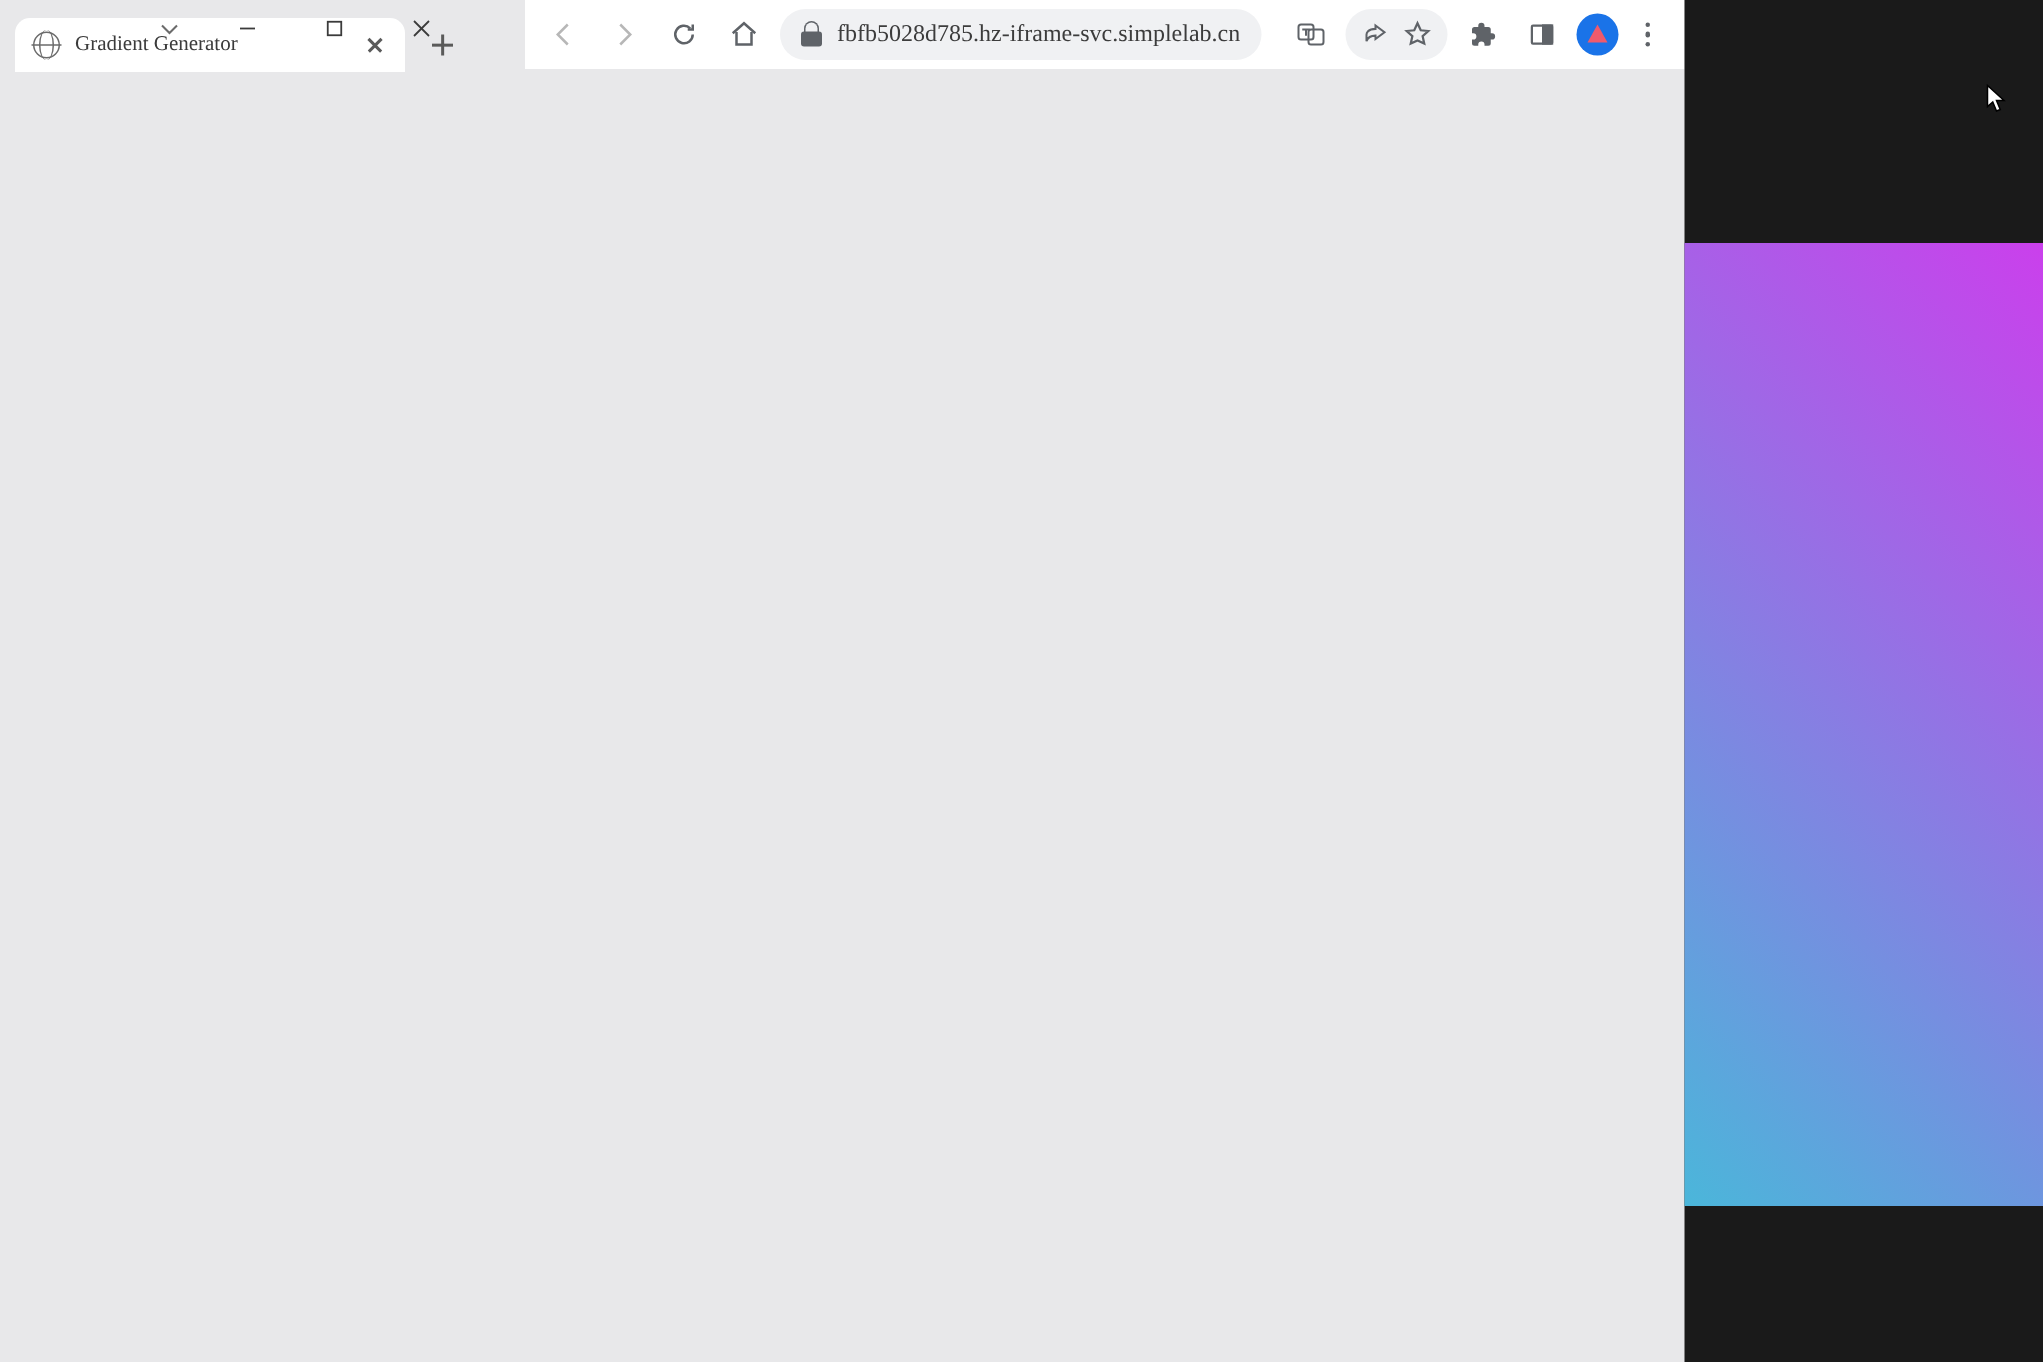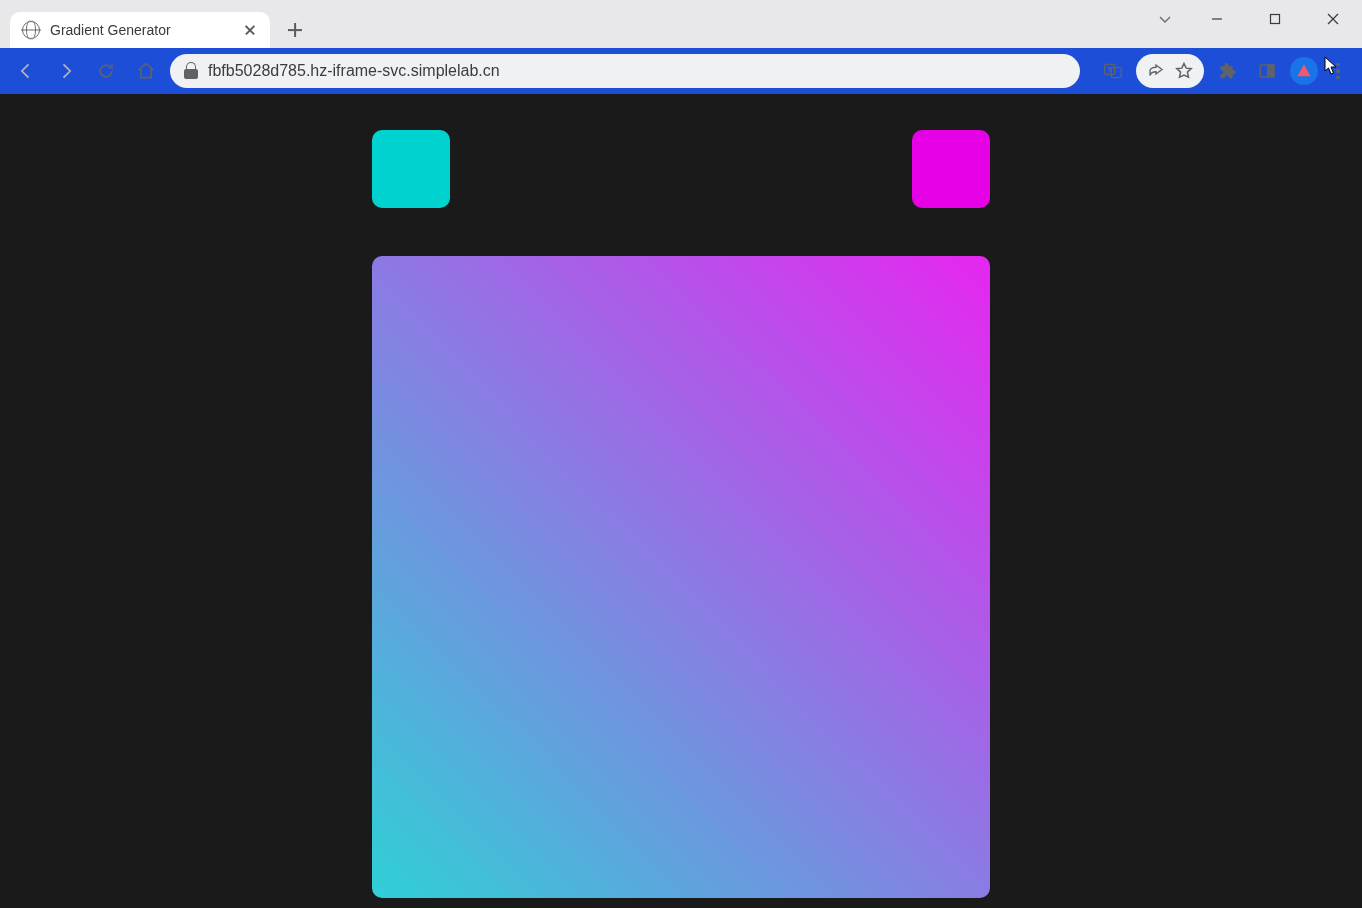--- a/index.html
+++ b/index.html
@@ -2,21 +2,21 @@
 <html><head>
   <meta charset="utf-8">
   <style>
     * { margin: 0; padding: 0; box-sizing: border-box; }
     html, body { width: 1362px; height: 908px; overflow: hidden; font-family: "Segoe UI", Arial, sans-serif; }
 
     
     .chrome {
       width: 100%; height: 100%;
       background: #e8e8ea;
-      display: flex; flex-direction: column;
+      display: flex; flex-direction: row; font-family: Liberation Serif, serif;
     }
     .titlebar {
       height: 48px;
       display: flex; align-items: flex-end;
       padding-left: 10px;
       position: relative;
     }
     .tab {
       height: 36px;
       background: #ffffff;
@@ -81,24 +81,25 @@
       color: #3b3b3b;
     }
     .win-btn svg { stroke: #3b3b3b; }
     .win-chevron {
       width: 46px; height: 100%;
       display: flex; align-items: center; justify-content: center;
     }
 
     .toolbar {
       height: 46px;
-      background: #1d4ed8;
+      background: #ffffff;
       display: flex; align-items: center;
       padding: 0 10px;
       gap: 8px;
+      margin-left: 40px;
     }
     .nav-ico {
       width: 32px; height: 32px;
       display: flex; align-items: center; justify-content: center;
       border-radius: 50%;
       color: #5f6368;
     }
     .nav-ico.disabled { color: #b7b7b7; }
     .addr {
       flex: 1; height: 34px;

